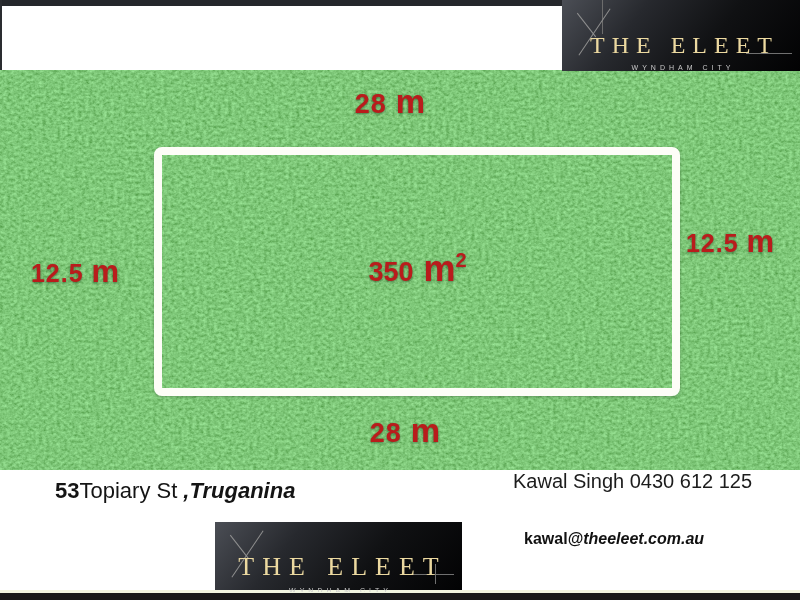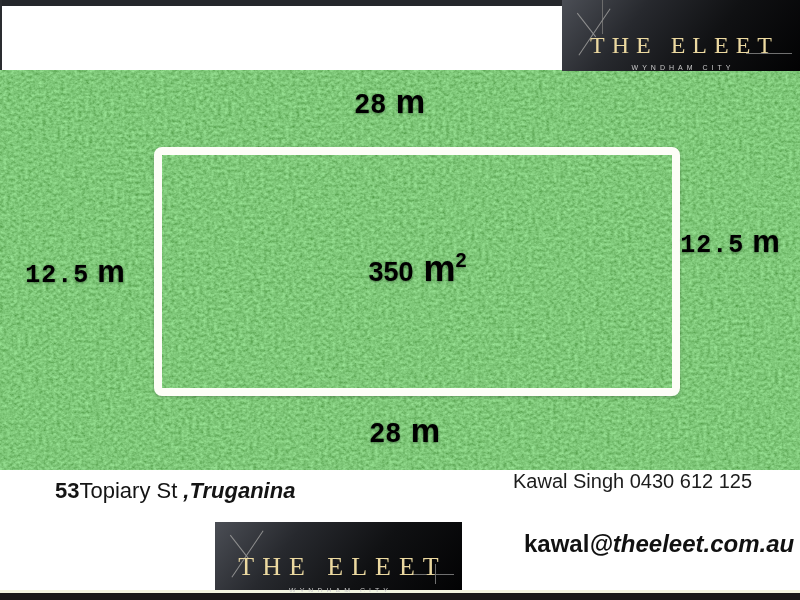--- a/index.html
+++ b/index.html
@@ -16,30 +16,30 @@
 
   
   .lot-rect {
     position:absolute; left:154px; top:147px; width:526px; height:249px;
     border:8px solid #fdfdf7; border-radius:8px; box-sizing:border-box;
     box-shadow:0 1px 3px rgba(0,0,0,.25);
   }
 
   
   .dim {
-    position:absolute; color:#000000; white-space:nowrap; line-height:1;
+    position:absolute; color:#b91c1c; white-space:nowrap; line-height:1;
     text-shadow:0 1px 3px rgba(10,30,8,.5);
   }
   .dim-num  { font-size:27px; font-weight:700; letter-spacing:1px; }
   .dim-unit { font-size:33px; font-weight:700; margin-left:9px; }
   .dim-top    { left:300px; top:85px;  width:180px; text-align:center; }
   .dim-bottom { left:320px; top:414px; width:170px; text-align:center; }
   .dim-left   { left:15px;  top:256px; width:120px; text-align:center; }
   .dim-right  { left:675px; top:226px; width:110px; text-align:center; }
-  .dim-left .dim-num,  .dim-right .dim-num  { font-size:25px;font-family:Liberation Mono, monospace; }
+  .dim-left .dim-num,  .dim-right .dim-num  { font-size:25px; }
   .dim-left .dim-unit, .dim-right .dim-unit { font-size:31px; margin-left:8px; }
   .dim-area { left:330px; top:250px; width:175px; text-align:center; }
   .area-num  { font-size:27px; font-weight:700;text-align:center; }
   .area-unit { font-size:36px; font-weight:700; margin-left:10px; }
   .area-pow  { font-size:20px; font-weight:700; vertical-align:14px; }
 
   
   .eleet-logo {
     position:absolute; overflow:hidden;
     display:flex; flex-direction:column; align-items:center; justify-content:center;
@@ -64,21 +64,21 @@
   .cross-v { right:26px; bottom:8px; width:1px; height:20px; background:#707070; }
 
   
   .address { position:absolute; left:55px; top:478px; font-size:22px; color:#141414; white-space:nowrap; }
   .addr-number { font-weight:700; }
   .addr-street { font-weight:400; }
   .addr-comma  { font-weight:700; font-style:italic; margin-left:6px; }
   .addr-suburb { font-weight:700; font-style:italic; }
 
   .contact-agent { position:absolute; left:513px; top:470px; font-size:20px; color:#1c1c1c; white-space:nowrap; }
-  .contact-email { position:absolute; left:524px; top:530px; font-size:24px; font-weight:700; color:#111; white-space:nowrap; }
+  .contact-email { position:absolute; left:524px; top:530px; font-size:16px; font-weight:700; color:#111; white-space:nowrap; }
   .email-domain  { font-style:italic; }
 
   .tint-strip { position:absolute; left:0; top:590px; width:800px; height:3px; background:#f0f4e0; }
   .bottom-bar { position:absolute; left:0; top:593px; width:800px; height:7px; background:#17181a; }
 </style>
 </head>
 <body>
 
 <div class="canvas">
 

